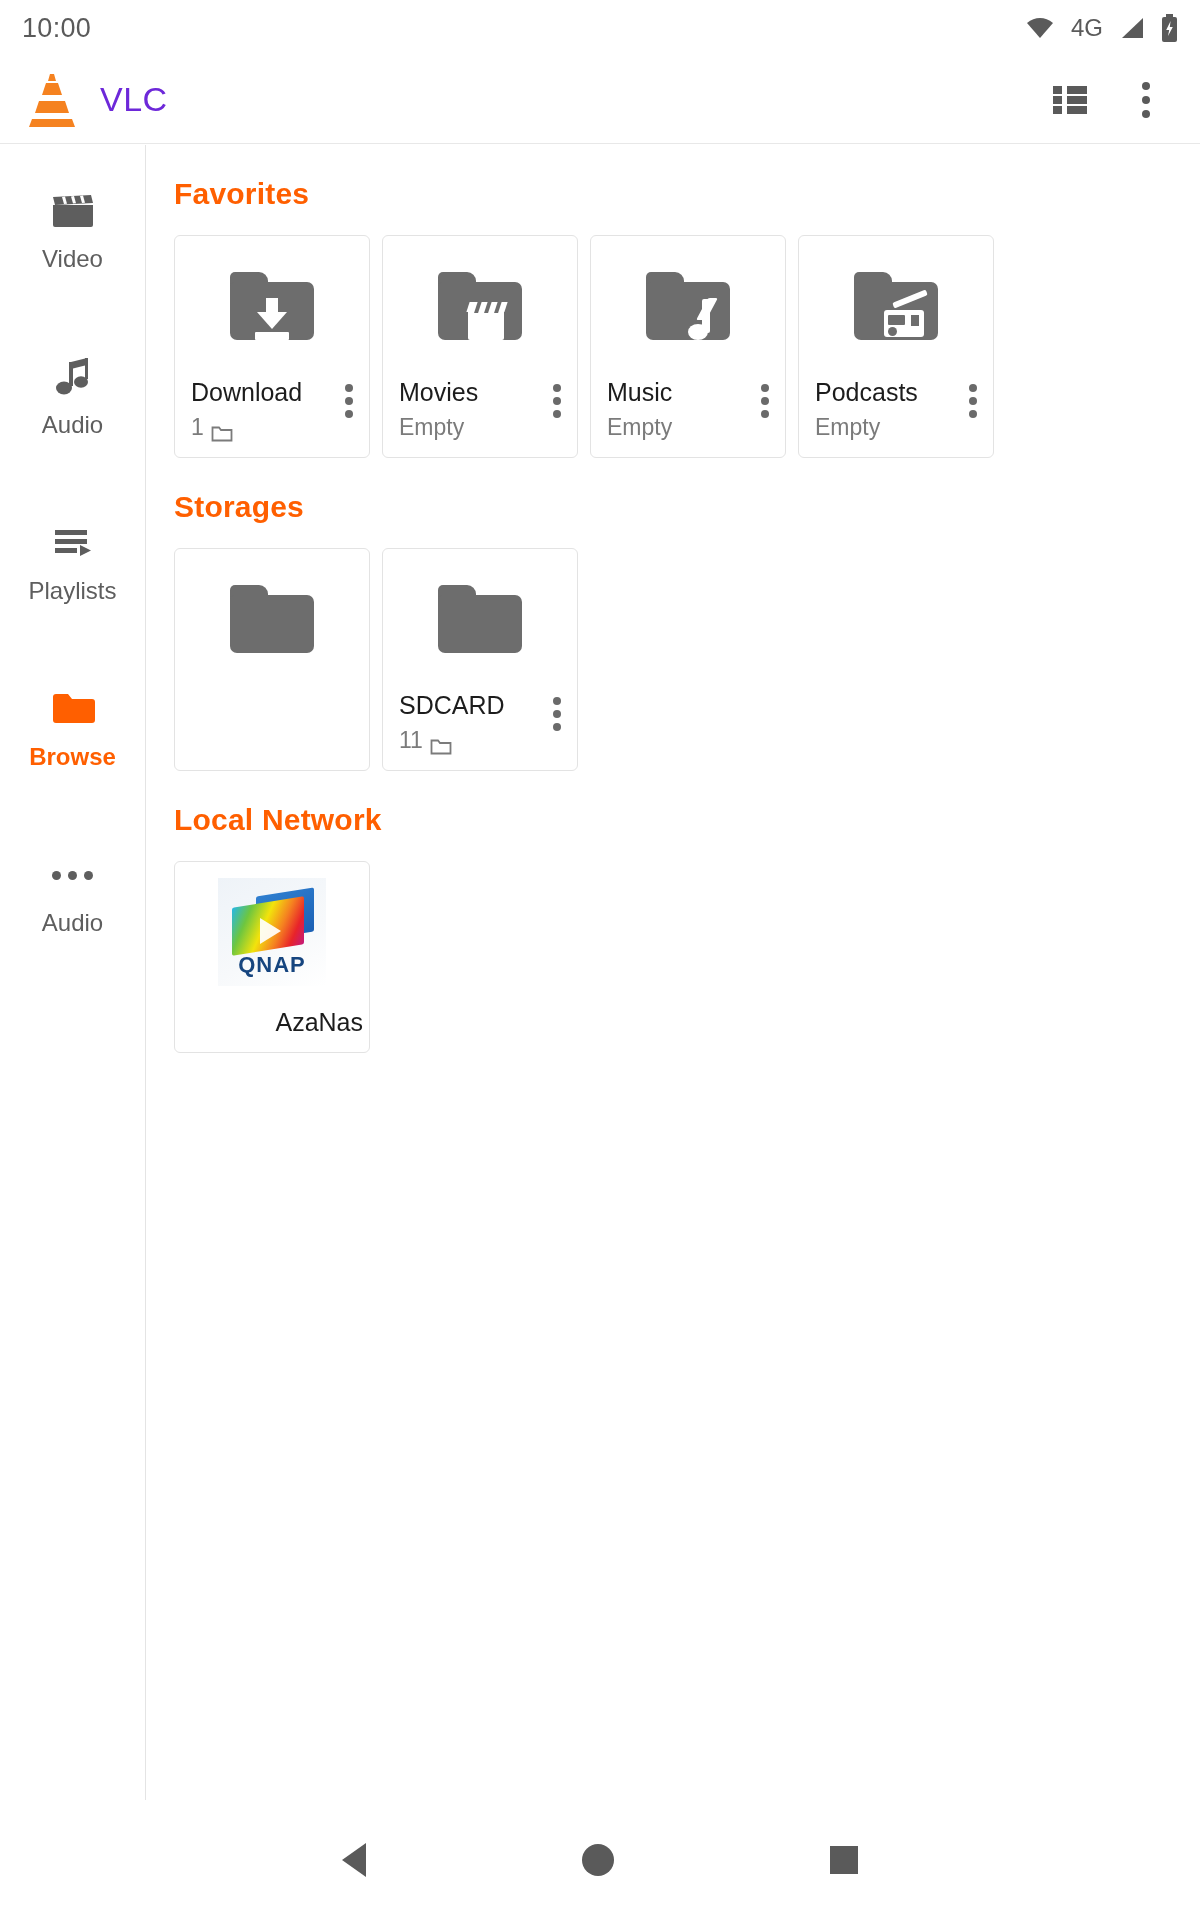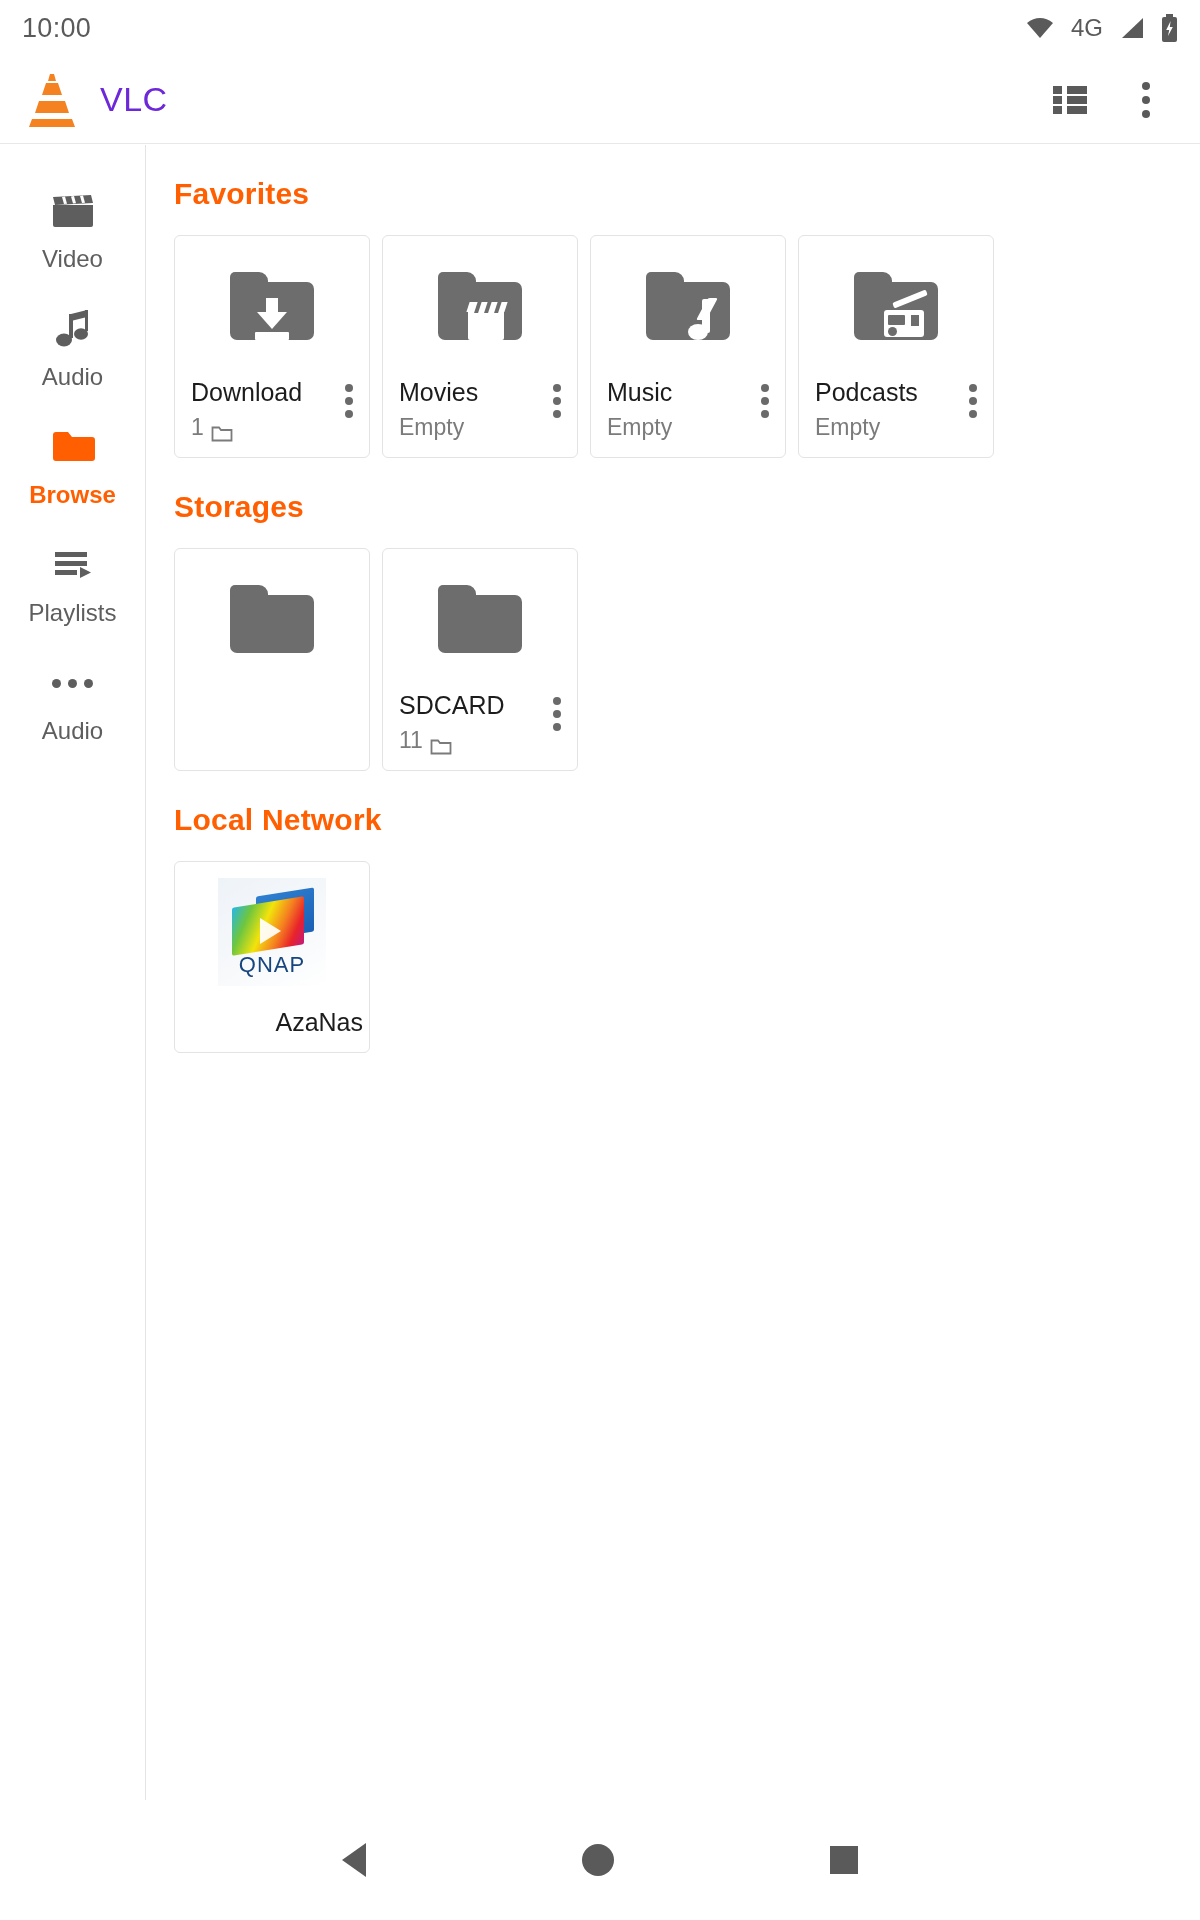--- a/index.html
+++ b/index.html
@@ -52,20 +52,21 @@
     display: flex; background: #ffffff;
   }
 
   
   .rail {
     width: 146px; height: 100%;
     border-right: 1px solid #e4e4e4;
     padding-top: 28px;
     display: flex; flex-direction: column; align-items: center;
     background: #fff;
+    gap: 48px;
   }
   .rail-item {
     width: 146px; height: 118px;
     display: flex; flex-direction: column; align-items: center; justify-content: center;
     gap: 14px;
   }
   .rail-label { font-size: 24px; color: #5e5e5e; }
   .rail-item.active .rail-label { color: #ff5f00; font-weight: bold; }
   .rail-icon { height: 40px; display: flex; align-items: center; justify-content: center; }
   .ic-more { display: flex; gap: 7px; }
@@ -173,21 +174,21 @@
     background: linear-gradient(115deg,#25b7e8 0%,#6ec63f 22%,#f2e30c 45%,#f58220 66%,#e8232a 84%,#c3197c 100%);
     transform: skewY(-9deg); border-radius: 2px;
   }
   .qnap .play {
     position: absolute; left: 42px; top: 40px; width: 0; height: 0;
     border-top: 13px solid transparent; border-bottom: 13px solid transparent;
     border-left: 21px solid rgba(255,255,255,.92);
   }
   .qnap .word {
     position: absolute; left: 0; bottom: 8px; width: 108px; text-align: center;
-    font-size: 22px; font-weight: normal; color: #16457f; letter-spacing: 1px;
+    font-size: 22px; font-weight: bold; color: #16457f; letter-spacing: 1px;
     font-family: "Liberation Sans", sans-serif;
   }
   .card-net .card-foot { padding-top: 4px; justify-content: flex-end; }
 
   
   .navbar {
     position: absolute; left: 0; bottom: 0; width: 1200px; height: 120px;
     display: flex; align-items: center; justify-content: center; gap: 216px;
     background: #ffffff;
   }
@@ -287,39 +288,39 @@
             <path d="M16 4 L32 0 L32 7 L16 11 Z" fill="#5e5e5e"></path>
             <rect x="14" y="4" width="4" height="24" fill="#5e5e5e"></rect>
             <rect x="30" y="0" width="3" height="21" fill="#5e5e5e"></rect>
             <ellipse cx="9" cy="30" rx="8" ry="6.5" fill="#5e5e5e"></ellipse>
             <ellipse cx="26" cy="24" rx="7" ry="5.8" fill="#5e5e5e"></ellipse>
           </svg>
         </span>
         <span class="rail-label">Audio</span>
       </div>
 
-      <div class="rail-item active">
-        <span class="rail-icon">
-          <svg viewBox="0 0 44 32" width="44" height="32">
-            <path d="M2 4 a3 3 0 0 1 3 -3 h12 l4 5 h20 a3 3 0 0 1 3 3 v18 a3 3 0 0 1 -3 3 h-36 a3 3 0 0 1 -3 -3 z" fill="#ff5f00"></path>
-          </svg>
-        </span>
-        <span class="rail-label">Browse</span>
-      </div>
-
       <div class="rail-item">
         <span class="rail-icon">
           <svg viewBox="0 0 40 30" width="40" height="30">
             <rect x="2" y="2" width="32" height="5" fill="#5e5e5e"></rect>
             <rect x="2" y="11" width="32" height="5" fill="#5e5e5e"></rect>
             <rect x="2" y="20" width="22" height="5" fill="#5e5e5e"></rect>
             <path d="M27 17 L38 22.5 L27 28 Z" fill="#5e5e5e"></path>
           </svg>
         </span>
         <span class="rail-label">Playlists</span>
+      </div>
+
+      <div class="rail-item active">
+        <span class="rail-icon">
+          <svg viewBox="0 0 44 32" width="44" height="32">
+            <path d="M2 4 a3 3 0 0 1 3 -3 h12 l4 5 h20 a3 3 0 0 1 3 3 v18 a3 3 0 0 1 -3 3 h-36 a3 3 0 0 1 -3 -3 z" fill="#ff5f00"></path>
+          </svg>
+        </span>
+        <span class="rail-label">Browse</span>
       </div>
 
       <div class="rail-item">
         <span class="rail-icon">
           <span class="ic-more">
               <i></i>
               <i></i>
               <i></i>
             </span>
         </span>

